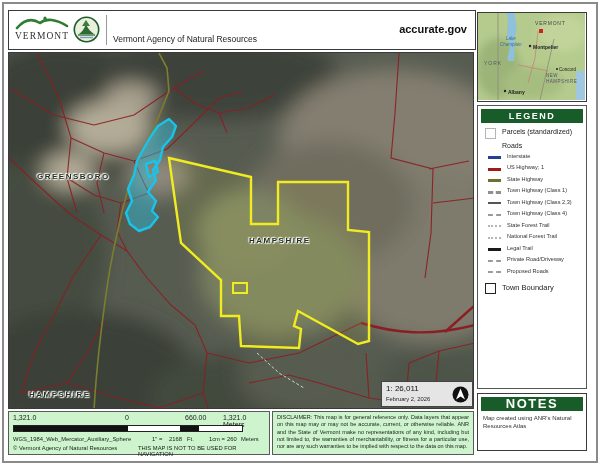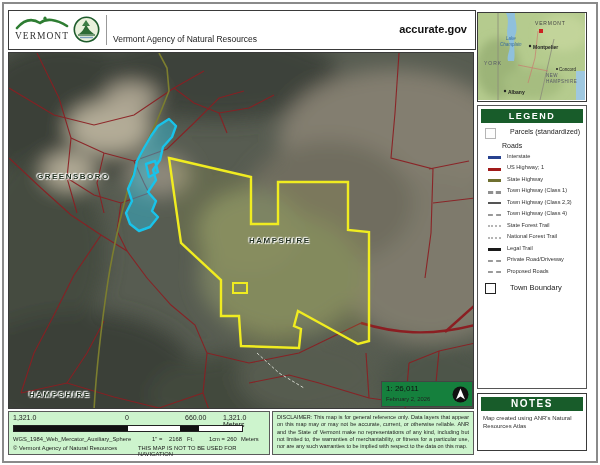--- a/index.html
+++ b/index.html
@@ -14,33 +14,33 @@
   .anr-logo{position:absolute;left:64px;top:5px;width:27px;height:27px;}
   .hdr-divider{position:absolute;left:97px;top:4px;bottom:4px;width:1px;background:#999;}
   .hdr-title{position:absolute;left:104px;top:4px;font-size:14.5px;font-weight:bold;color:#111;}
   .hdr-sub{position:absolute;left:104px;top:23px;font-size:8.5px;font-weight:normal;color:#222;}
   .hdr-site{position:absolute;right:8px;top:12px;font-size:11px;font-weight:bold;color:#111;text-decoration:none;}
 
   
   #map{left:8px;top:52px;width:466px;height:357px;overflow:hidden;background:#575c51;}
   .town-label{position:absolute;font-size:8px;font-weight:bold;letter-spacing:1.5px;color:#22301f;
     text-shadow:0 0 2px #fff,0 0 2px #fff,1px 1px 1px rgba(255,255,255,.95),-1px -1px 1px rgba(255,255,255,.95);}
-  #scalebox{position:absolute;left:372px;top:328px;width:92px;height:26px;background:#15803d;border:1.2px solid #444;box-sizing:border-box;}
+  #scalebox{position:absolute;left:372px;top:328px;width:92px;height:26px;background:#e5e5e5;border:1.2px solid #444;box-sizing:border-box;}
   #scalebox .ratio{position:absolute;left:4px;top:2px;font-size:8px;color:#111;}
   #scalebox .date{position:absolute;left:4px;top:14px;font-size:5.8px;color:#222;}
   #scalebox svg{position:absolute;right:3px;top:4px;}
 
   
   #inset{left:477px;top:12px;width:110px;height:90px;}
   #legend{left:477px;top:105px;width:110px;height:284px;border:1.5px solid #555;}
   .panel-head{margin:3px;height:14px;background:#185c2a;color:#fff;font-weight:bold;text-align:center;font-size:9px;letter-spacing:1.5px;line-height:14px;}
   .lg-top-row{position:relative;margin:4px 0 0 6px;height:12px;}
   .lg-sq{position:absolute;left:1px;top:1px;width:9px;height:9px;background:#fdfdfd;border:1px solid #b5b5b5;}
   .lg-sq.dark{border:1.5px solid #222;}
-  .lg-top-label{position:absolute;left:26px;top:1px;font-size:7px;color:#222;}
+  .lg-top-label{position:absolute;left:18px;top:1px;font-size:7px;color:#222;}
   .lg-roads-heading{margin:3px 0 2px 24px;font-size:7px;color:#222;}
   .lg-row{position:relative;height:11.5px;margin-left:10px;}
   .lg-swatch{position:absolute;left:0;top:5px;width:13px;height:0;}
   .lg-label{position:absolute;left:19px;top:1.5px;font-size:5.6px;color:#333;}
   #notes{left:477px;top:393px;width:110px;height:58px;}
   #notes .note-text{margin:3px 5px;font-size:6px;color:#333;line-height:1.35;}
 
   
   #strip-left{left:8px;top:411px;width:262px;height:44px;background:#cdf4cd;border:1px solid #5a5a5a;}
   #strip-left span{position:absolute;color:#1c1c1c;}
@@ -247,21 +247,21 @@
           <span class="lg-label">Proposed Roads</span>
         </div>
       </div>
     <div class="lg-top-row">
       <span class="lg-sq dark"></span>
       <span class="lg-top-label" style="font-size:7.5px;">Town Boundary</span>
     </div>
   </div>
 
   <div class="box" id="notes">
-    <div class="panel-head" style="font-size:10px;">NOTES</div>
+    <div class="panel-head" style="font-size:13px;">NOTES</div>
     <div class="note-text">Map created using ANR's Natural Resources Atlas</div>
   </div>
 
   <div class="box" id="strip-left">
     <span class="sb-num" style="left:4px;">1,321.0</span>
     <span class="sb-num" style="left:116px;">0</span>
     <span class="sb-num" style="left:176px;">660.00</span>
     <span class="sb-num" style="left:214px;">1,321.0 Meters</span>
     <div id="bar">
       <i style="width:50%;background:#111;"></i>

